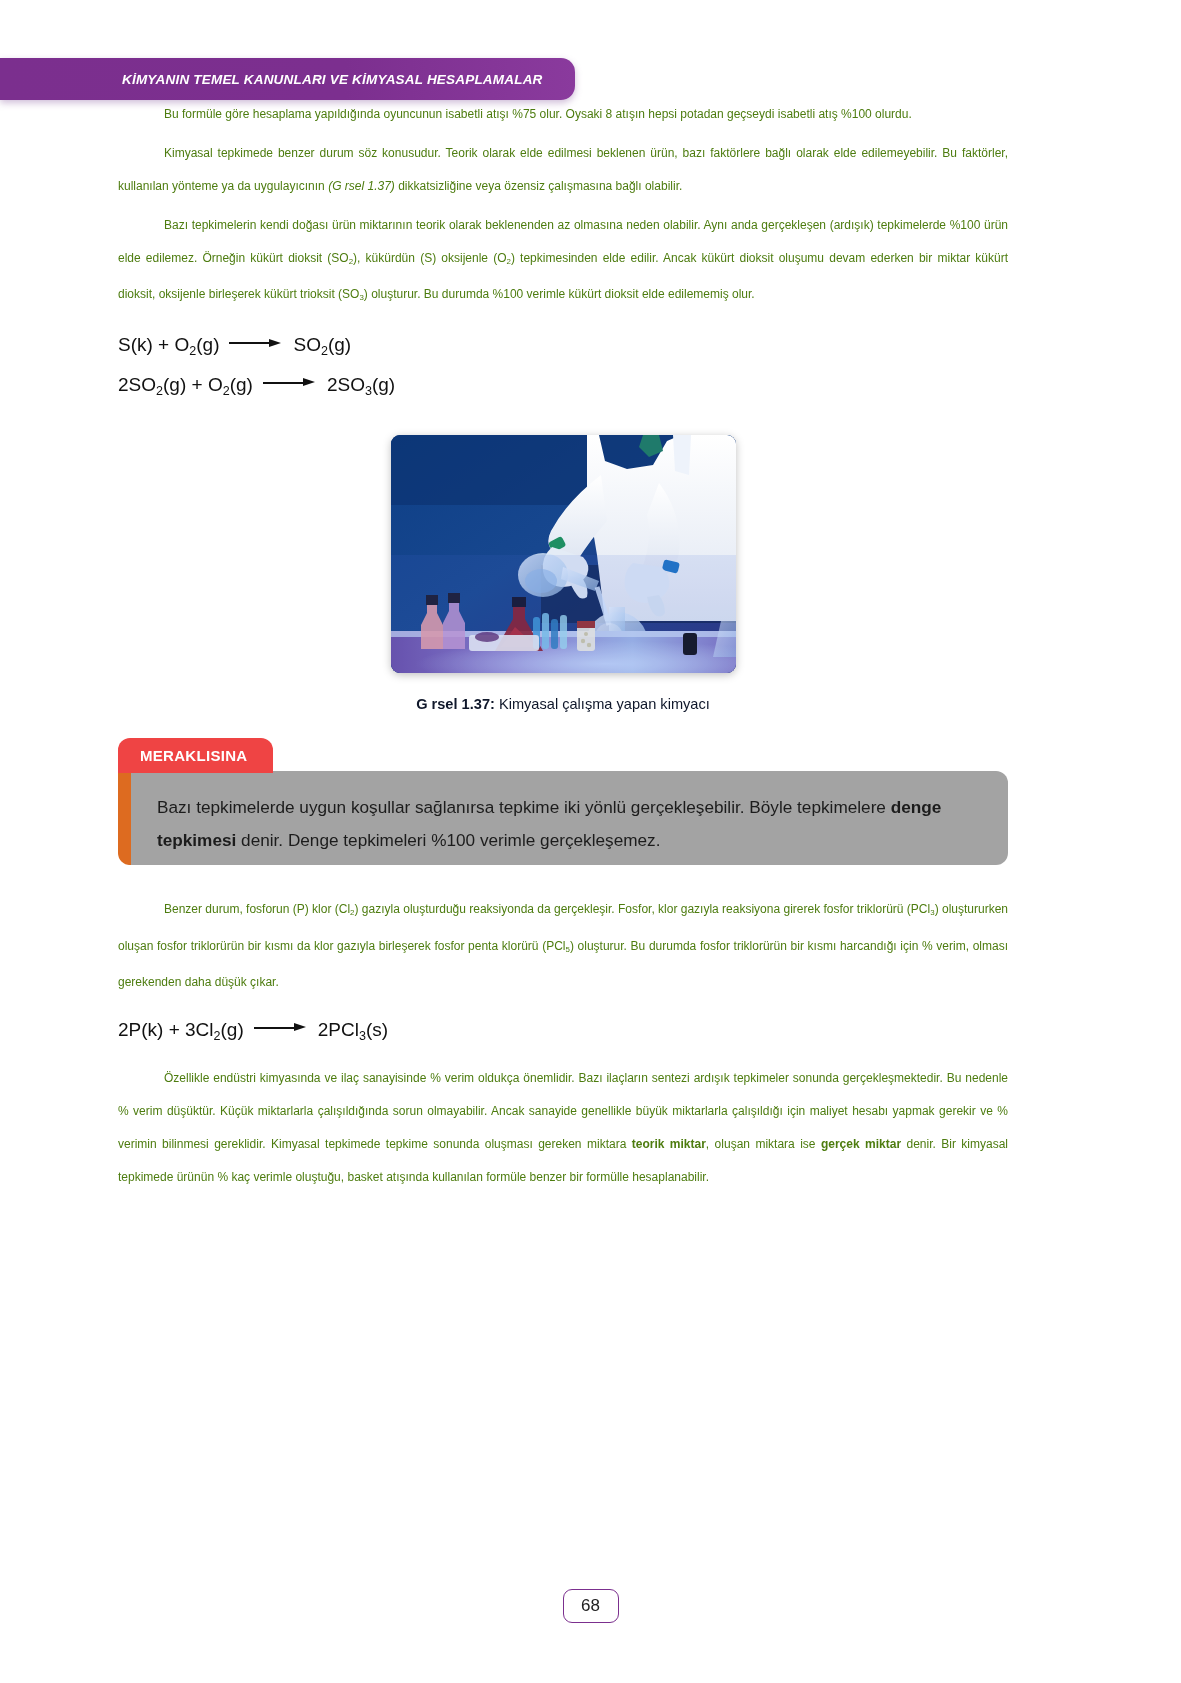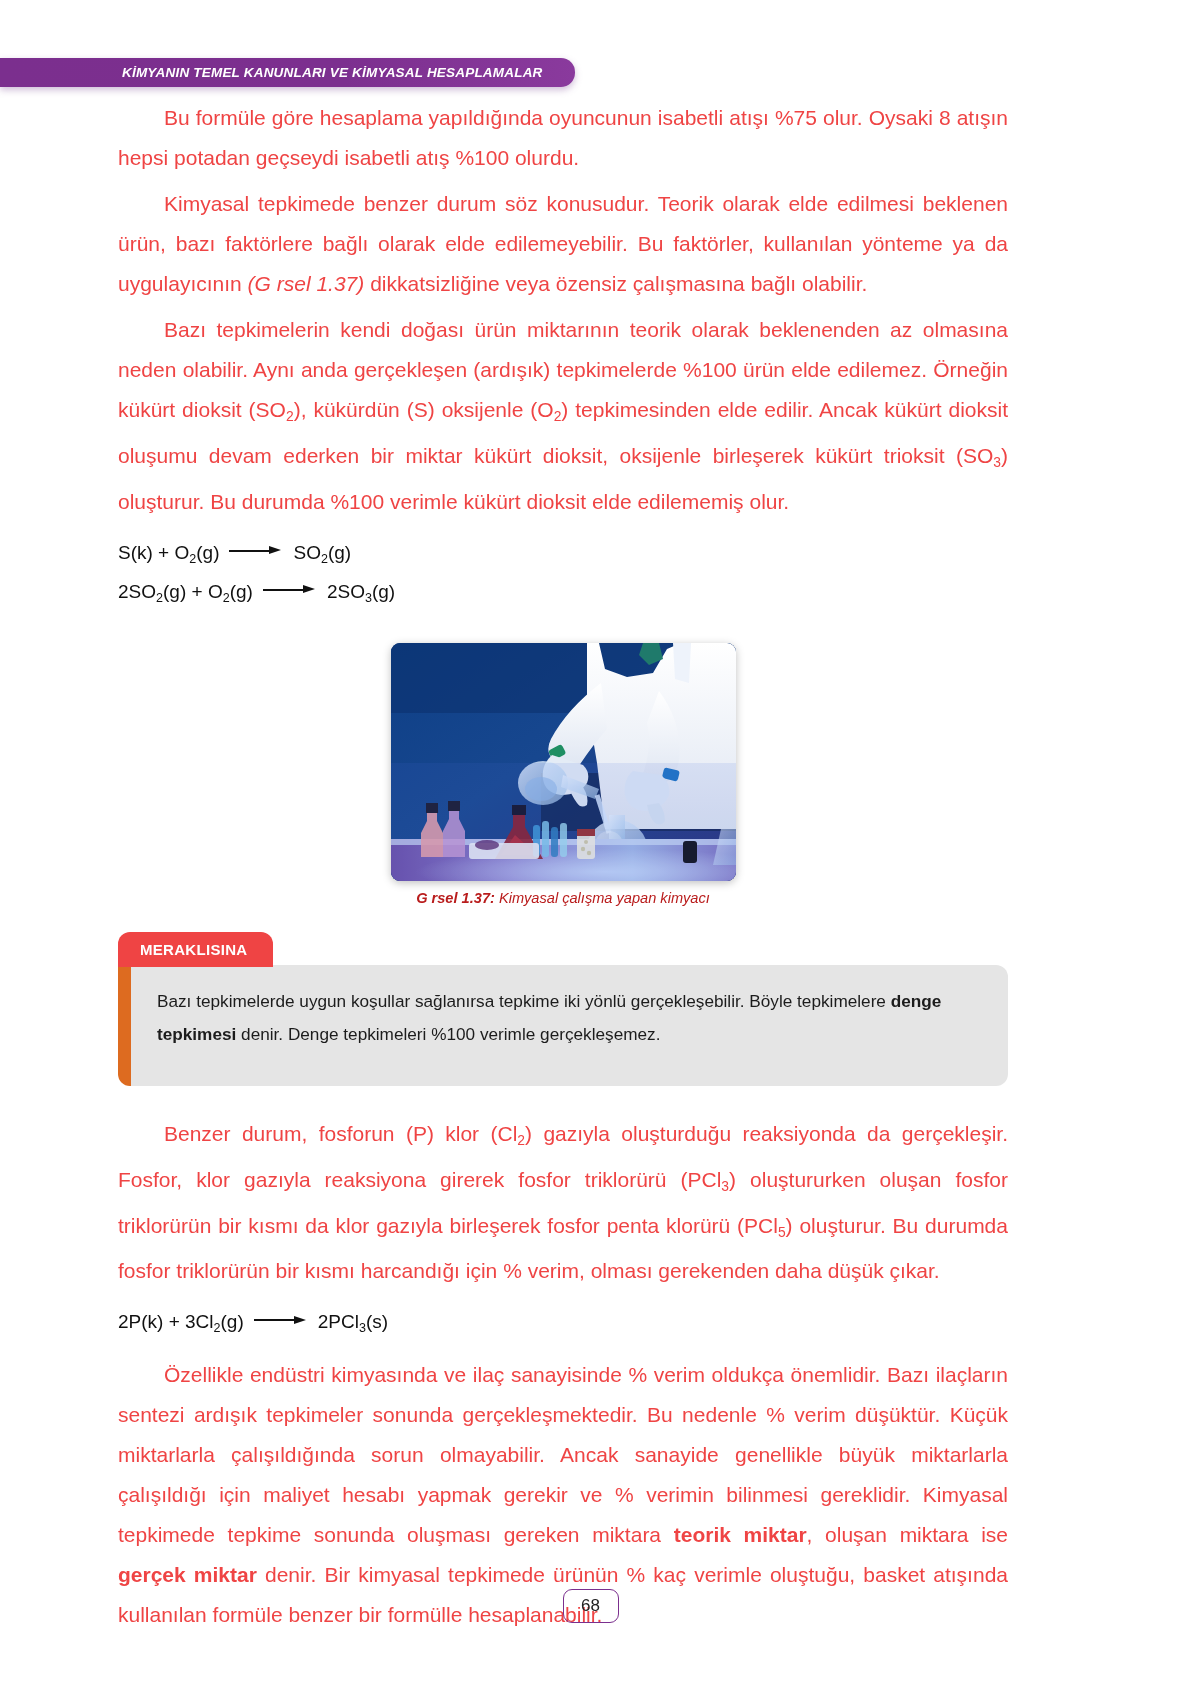--- a/index.html
+++ b/index.html
@@ -13,21 +13,21 @@
     position: relative;
     overflow: hidden;
   }
 
   
   .header-band {
     position: absolute;
     left: 0;
     top: 58px;
     width: 575px;
-    height: 29px;
+    height: 42px;
     background: linear-gradient(90deg, #7b2f8e 0%, #7c2f8f 60%, #8a3a9d 100%);
     border-top-right-radius: 14px;
     border-bottom-right-radius: 14px;
     display: flex;
     align-items: center;
     box-shadow: 0 3px 7px rgba(150,110,170,0.45);
   }
   .header-band-title {
     color: #ffffff;
     font-size: 13.5px;
@@ -41,25 +41,25 @@
   
   .content {
     position: absolute;
     left: 118px;
     top: 98px;
     width: 890px;
   }
 
   p.body-par {
     margin: 0 0 6px 0;
-    font-size: 21px;
-    line-height: 40px;
+    font-size: 12px;
+    line-height: 33px;
     text-align: justify;
     text-indent: 46px;
-    color: #ef4444;
+    color: #4d7c0f;
   }
   sub { font-size: 0.66em; vertical-align: -0.28em; }
   .ital { font-style: italic; }
   .bold { font-weight: bold; }
 
   
   .equations {
     margin: 14px 0 0 0;
     text-align: left;
   }
@@ -104,24 +104,23 @@
     margin: 0 auto;
     border-radius: 9px;
     overflow: hidden;
     position: relative;
     box-shadow: 0 2px 9px rgba(0,0,0,0.25);
     background: #123a7a;
   }
   .photo svg { display: block; width: 100%; height: 100%; }
 
   .fig-caption {
-    margin-top: 9px;
+    margin-top: 23px;
     font-size: 14.6px;
-    font-style: italic;
-    color: #b91c1c;
+    color: #0f172a;
   }
   .fig-caption .fc-label {
     font-weight: bold;
   }
 
   
   .curio {
     margin-top: 26px;
     position: relative;
   }
@@ -133,27 +132,27 @@
     color: #ffffff;
     font-size: 15px;
     font-weight: bold;
     letter-spacing: 0.3px;
     padding: 9px 26px 9px 22px;
     border-top-left-radius: 12px;
     border-top-right-radius: 12px;
   }
   .curio-body {
     position: relative;
-    background: #e5e5e5;
+    background: #a3a3a3;
     border-left: 13px solid #dd6b20;
     border-bottom-left-radius: 12px;
     border-bottom-right-radius: 12px;
     border-top-right-radius: 12px;
     margin-top: -2px;
-    padding: 20px 26px 35px 26px;
+    padding: 20px 26px 8px 26px;
   }
   .curio-text {
     font-size: 17.2px;
     line-height: 33px;
     color: #1c1c1c;
     margin: 0;
     text-align: left;
   }
 
   

